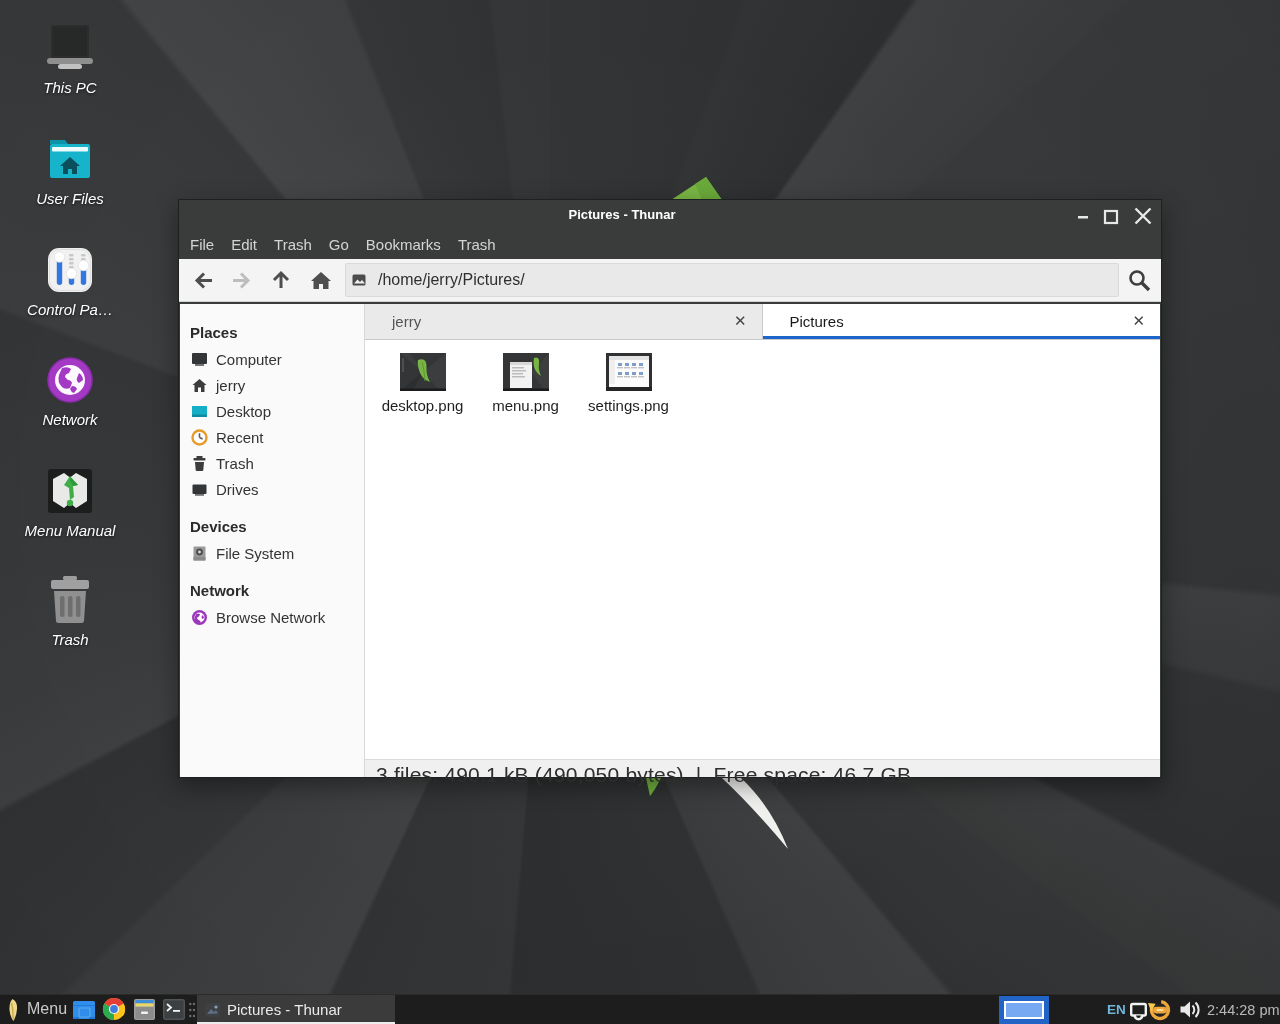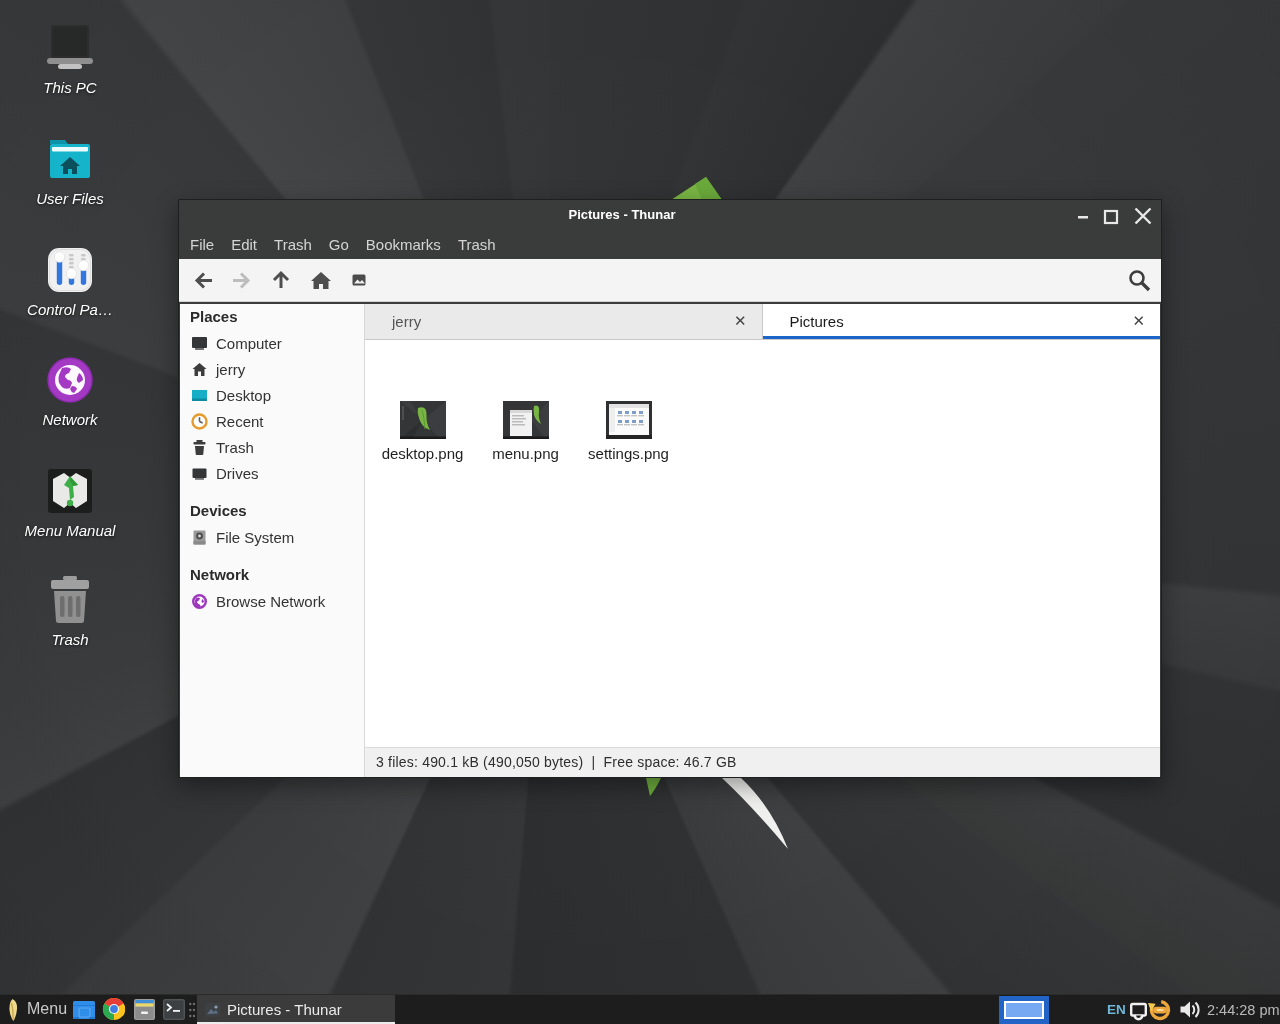--- a/index.html
+++ b/index.html
@@ -57,35 +57,35 @@
   box-shadow:0 8px 22px rgba(0,0,0,0.38); background:#3a3c3c; border:1px solid #1e1f1f; }
 #titlebar { height:29px; position:relative; background:#3a3c3c; }
 #titlebar .t { position:absolute; left:0; right:96px; top:7px; text-align:center; color:#fff; font-size:13px; font-weight:bold; }
 .winbtn { position:absolute; top:0; height:29px; color:#e6e6e6; }
 #menubar { height:30px; color:#d4d4d4; font-size:15px; padding-left:11px; display:flex; align-items:center; gap:17px; background:#3a3c3c; }
 #toolbar { height:43px; background:#f4f4f4; border-bottom:1px solid #d2d2d2; position:relative; }
 #pathentry { position:absolute; left:166px; top:4px; width:774px; height:34px; background:#e9e9e9; border:1px solid #dadada; border-radius:2px; color:#2f2f2f; font-size:16px; line-height:32px; padding-left:32px; }
 #body { position:absolute; top:104px; bottom:0; left:1px; right:1px; display:flex; background:#fff; }
 #sidebar { width:185px; background:#fafafa; border-right:1px solid #d8d8d8; padding-top:0; font-size:15px; color:#333; }
 .shead { font-weight:bold; color:#2b2b2b; height:26px; line-height:26px; padding-left:10px; margin-top:12px; }
-.shead:first-child { margin-top:0; }
+.shead:first-child { margin-top:16px; }
 .srow { display:flex; align-items:center; height:26px; padding-left:11px; gap:8px; }
 .srow svg { flex:0 0 17px; }
 #main { flex:1; display:flex; flex-direction:column; }
 #tabbar { height:36px; display:flex; background:#e4e4e4; border-bottom:1px solid #c9c9c9; }
 .tab { width:50%; position:relative; font-size:15px; display:flex; align-items:center; }
 .tab .tt { position:absolute; left:27px; top:9px; }
 .tab .tx { position:absolute; right:15px; top:8px; font-size:15px; color:#444; }
 #tab1 { background:#eaeaea; color:#555; border-right:1px solid #c9c9c9; }
 #tab2 { background:#fff; color:#1a1a1a; border-bottom:3px solid #1c66c9; }
-#files { flex:1; background:#fff; position:relative;margin-top:48px; }
+#files { flex:1; background:#fff; position:relative; }
 .fitem { position:absolute; top:13px; width:103px; text-align:center; }
 .fitem .thumb { width:46px; height:38px; margin:0 auto; position:relative; }
 .fitem .flbl { margin-top:6px; font-size:15px; color:#1f1f1f; }
-#statusbar { height:30px; background:#f0f0f0; border-top:1px solid #dbdbdb; font-size:14px; color:#2e2e2e; line-height:29px; padding-left:11px; letter-spacing:0.2px; }
+#statusbar { height:18px; background:#f0f0f0; border-top:1px solid #dbdbdb; font-size:21px; color:#2e2e2e; line-height:29px; padding-left:11px; letter-spacing:0.2px; }
 
 #taskbar { position:absolute; left:0; bottom:0; width:1280px; height:30px; background:#1d1d1d; border-top:1px solid #2b2b2b; }
 #taskbar .menu-lbl { position:absolute; left:27px; top:5px; color:#c9c9c9; font-size:16px; }
 #taskbtn { position:absolute; left:197px; top:0; width:198px; height:30px; background:#3b3b3b; }
 #taskbtn .txt { position:absolute; left:30px; top:6px; color:#eaeaea; font-size:15px; }
 #taskbtn .ul { position:absolute; left:0; bottom:0; width:100%; height:3px; background:#ededed; }
 .tray { position:absolute; top:0; height:30px; }
 </style>
 </head>
 <body>
@@ -201,20 +201,21 @@
         <path d="M54 21.5 h14 m-6 -7 l7 7 -7 7"></path>
       </g>
       <g fill="none" stroke="#4e4e4e" stroke-width="3">
         <path d="M102 29 v-14 m-7 6 l7 -7 7 7"></path>
       </g>
       <path d="M142 13 l10 9 h-2.5 v8 h-5.5 v-5 h-4 v5 h-5.5 v-8 h-2.5 z" fill="#4e4e4e"></path>
 
       <circle cx="958" cy="19" r="6.5" fill="none" stroke="#3e3e3e" stroke-width="2.6"></circle>
       <path d="M963 24 l7 7" stroke="#3e3e3e" stroke-width="3.4"></path>
     </svg>
+    <div id="pathentry">/home/jerry/Pictures/</div>
     <svg style="position:absolute;left:173px;top:15px;" width="14" height="12" viewBox="0 0 14 12">
       <rect x="0.5" y="0.5" width="13" height="11" rx="1.5" fill="#4b4b4b"></rect>
       <path d="M2 9.5 l3.5 -4 2.5 2.5 2 -2 3 3.5 z" fill="#efefef"></path>
     </svg>
   </div>
   <div id="body">
     <div id="sidebar">
       <div class="shead">Places</div>
       <div class="srow"><svg width="17" height="17" viewBox="0 0 17 17">
             <rect x="1" y="2" width="15" height="11" rx="1" fill="#333536"></rect>

